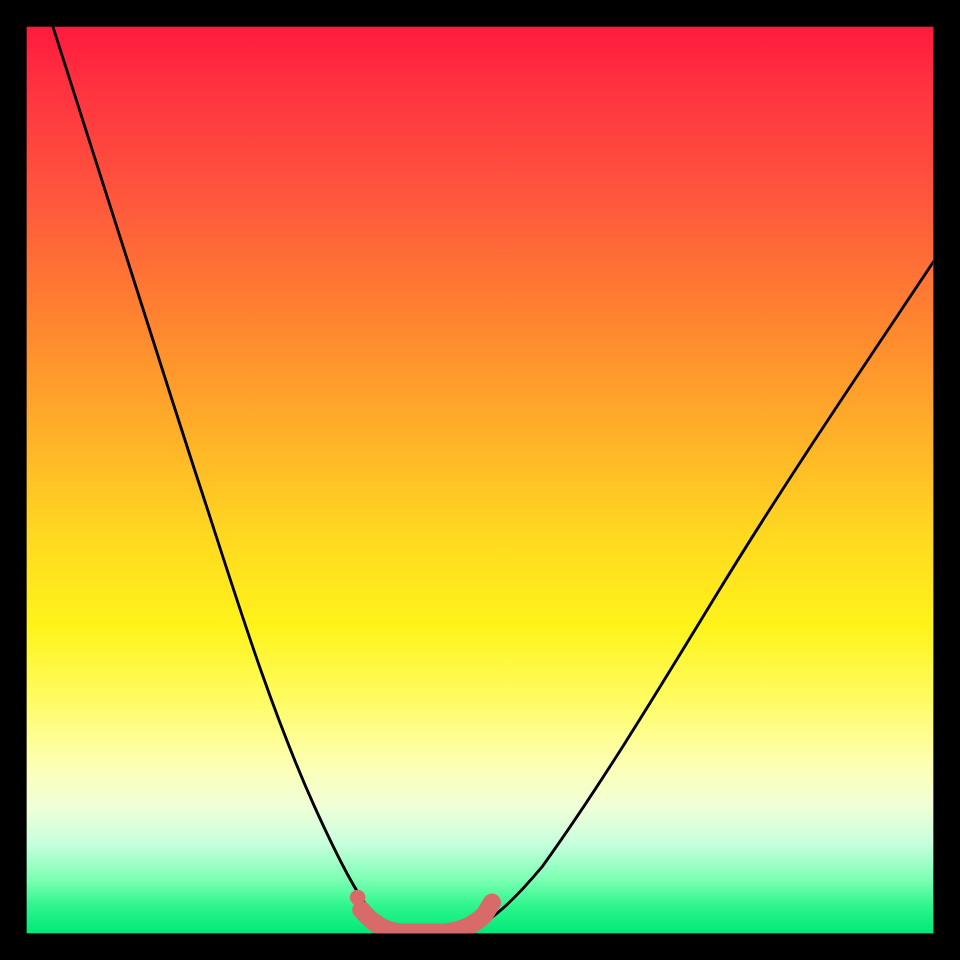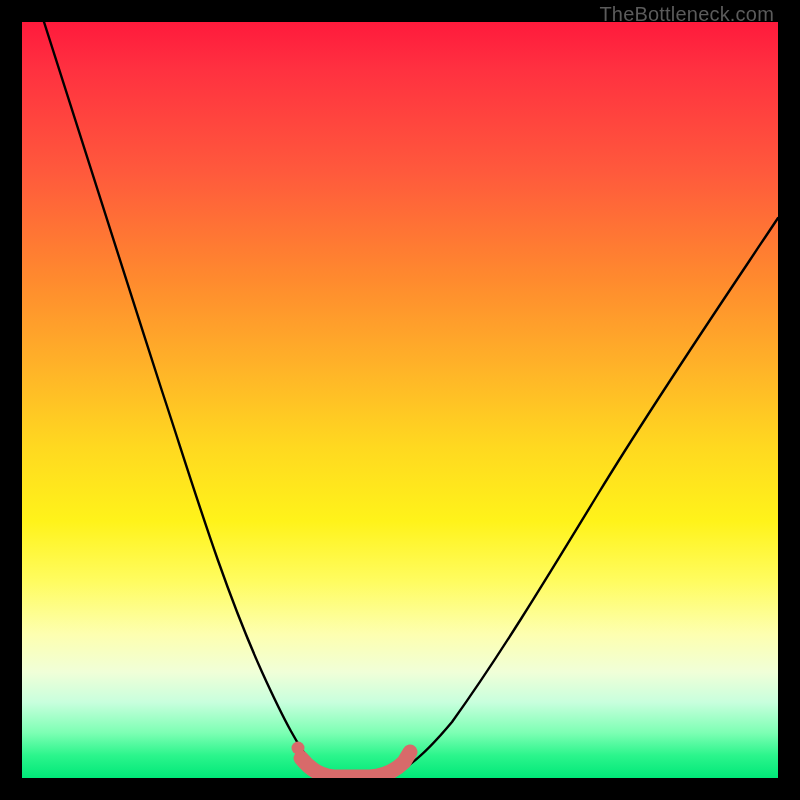--- a/index.html
+++ b/index.html
@@ -85,14 +85,13 @@
 
       <path d="M 279 736
                C 287 746, 297 754, 312 755
                L 348 755
                C 363 754, 374 748, 382 740
                L 388 730" fill="none" stroke="#d86a6a" stroke-width="15" stroke-linecap="round" stroke-linejoin="round"></path>
 
       <circle cx="276" cy="726" r="6.5" fill="#d86a6a"></circle>
     </svg>
   </div>
-  <div class="watermark">TheBottleneck.com</div>
 </div>
 
 </body></html>

